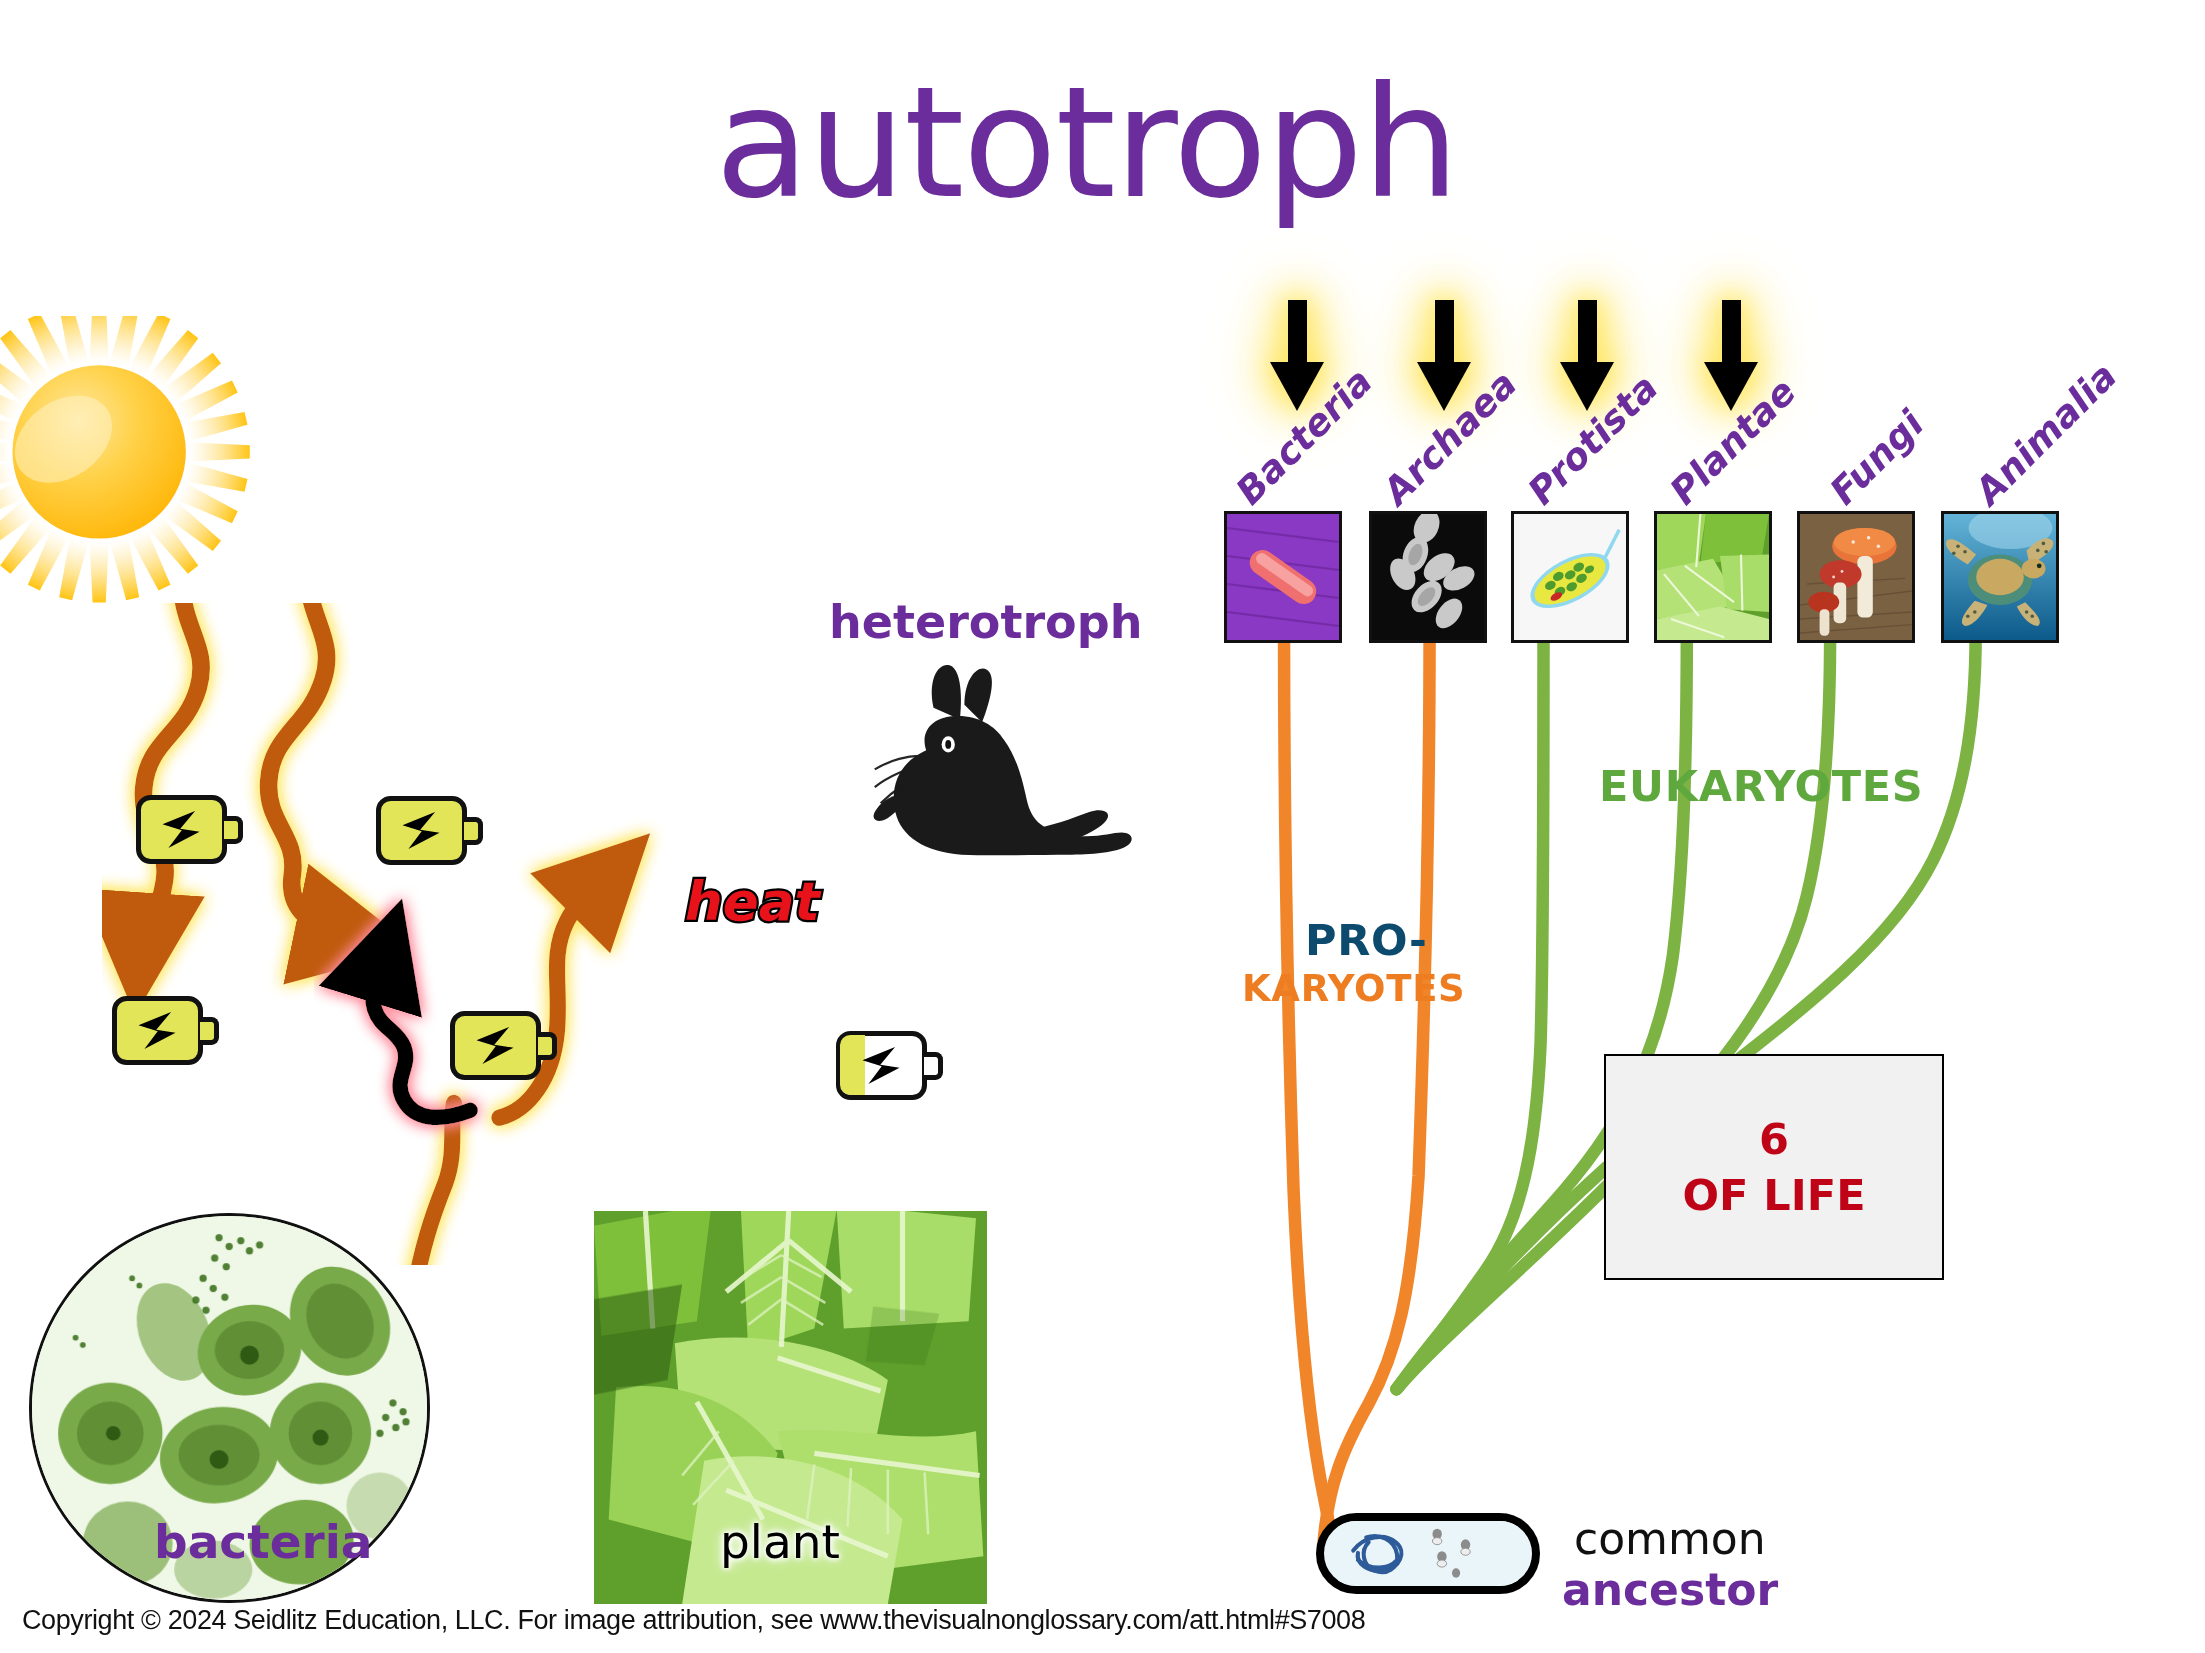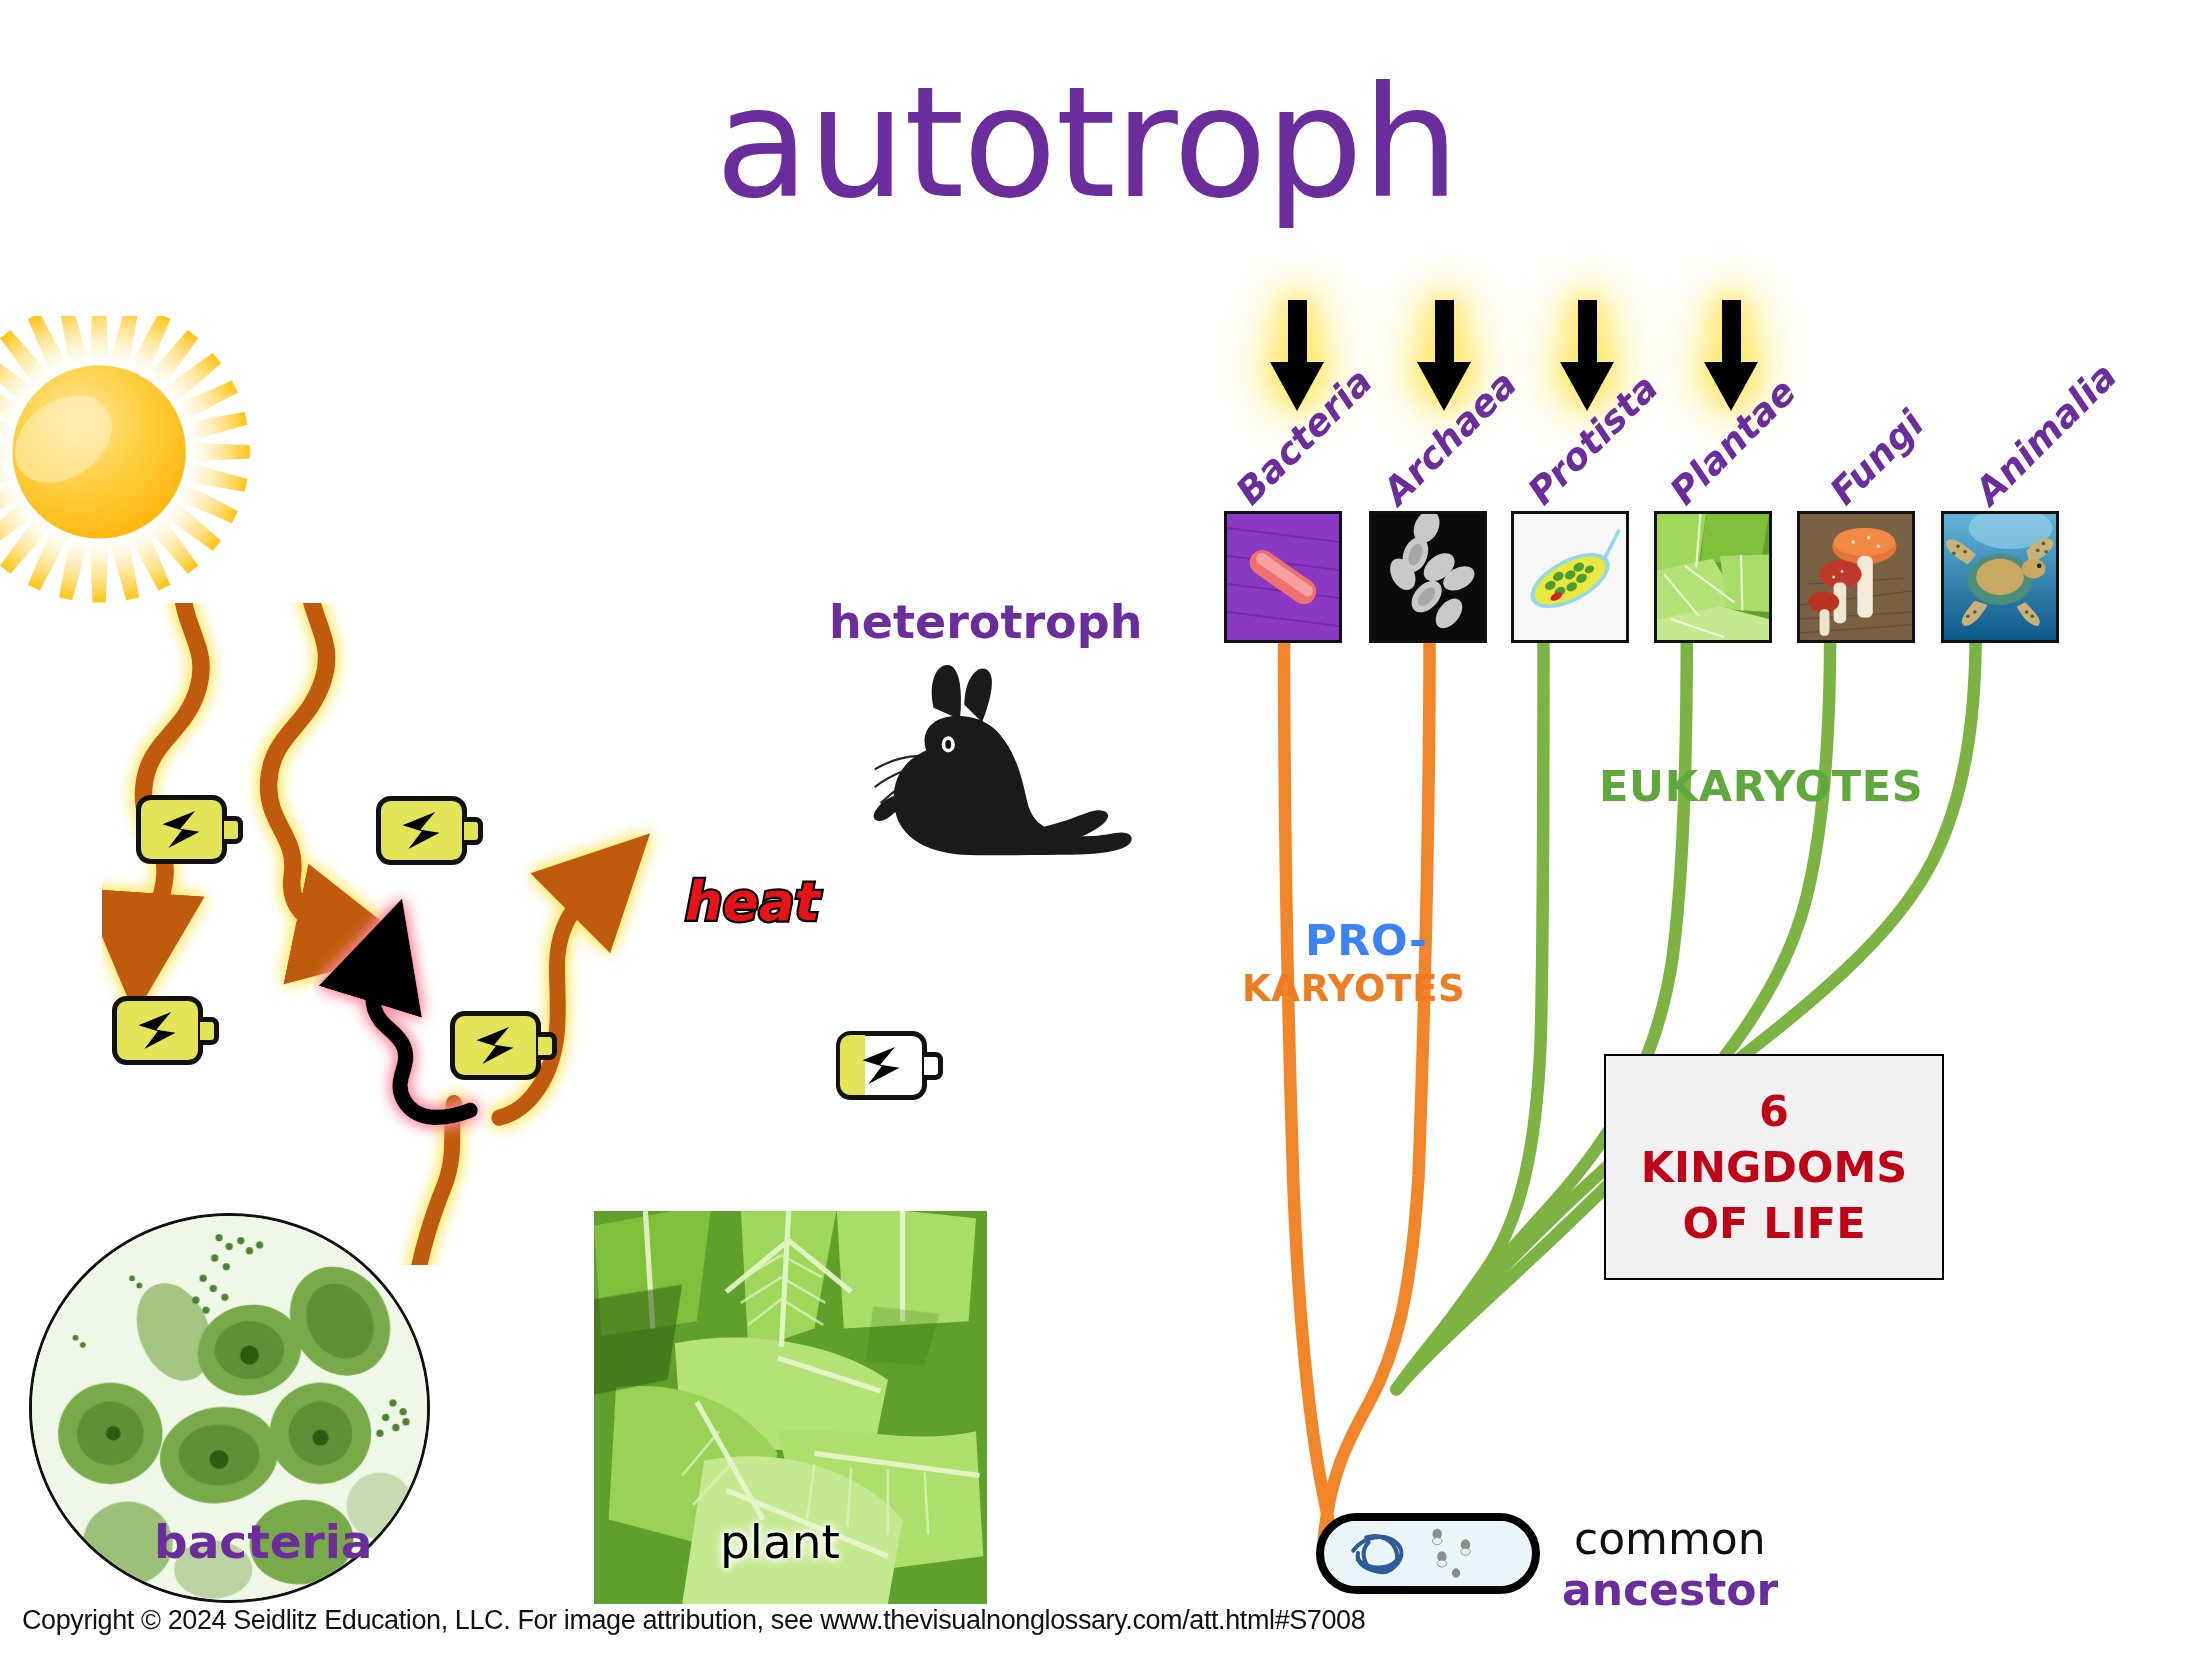--- a/index.html
+++ b/index.html
@@ -29,21 +29,21 @@
 
   
   .thumb{position:absolute;width:118px;height:132px;border:3.7px solid #111;
          box-sizing:border-box;overflow:hidden;background:#fff;}
   .thumb .inner{position:absolute;inset:0;}
 
   
   #eukaryotes{position:absolute;left:1599px;top:761px;font-size:43px;font-weight:bold;
               color:#5FA83D;font-family:"DejaVu Sans",sans-serif;letter-spacing:0.7px;}
   #prok1{position:absolute;left:1305px;top:915px;font-size:43px;font-weight:bold;
-         color:#3b82f6;font-family:"DejaVu Sans",sans-serif;letter-spacing:0.7px;}
+         color:#0c4a6e;font-family:"DejaVu Sans",sans-serif;letter-spacing:0.7px;}
   #prok2{position:absolute;left:1242px;top:967px;font-size:37px;font-weight:bold;
          color:#EE7D21;font-family:"DejaVu Sans",sans-serif;letter-spacing:0.7px;}
 
   
   #kbox{position:absolute;left:1604px;top:1054px;width:340px;height:226px;
         background:#F1F1F1;border:2.9px solid #000;box-sizing:border-box;
         display:flex;flex-direction:column;align-items:center;justify-content:center;
         color:#C00418;font-weight:bold;font-family:"DejaVu Sans",sans-serif;
         font-size:43px;line-height:56px;}
 
@@ -525,21 +525,20 @@
       <circle cx="136" cy="74" r="3.4" fill="#132A1E"></circle>
     </svg>
   </div>
 
   <div id="eukaryotes">EUKARYOTES</div>
   <div id="prok1">PRO-</div>
   <div id="prok2">KARYOTES</div>
 
   <div id="kbox">
     <div>6</div>
-    <div>KINGDOMS</div>
     <div>OF LIFE</div>
   </div>
 
   <div id="cellcap">
     <svg viewBox="0 0 305 110" style="width:100%;height:100%;display:block;">
       <rect width="305" height="110" fill="#EAF5F9"></rect>
       <g stroke="#2E5C9A" stroke-width="7" fill="none" stroke-linecap="round">
         <path d="M26,50 C44,26 78,20 98,36 C118,52 104,80 78,84 C52,88 30,72 34,54"></path>
         <path d="M48,28 C70,20 96,32 100,56 C104,80 82,92 62,84 C42,76 38,50 52,36"></path>
         <path d="M34,66 C56,84 86,82 100,66"></path>

